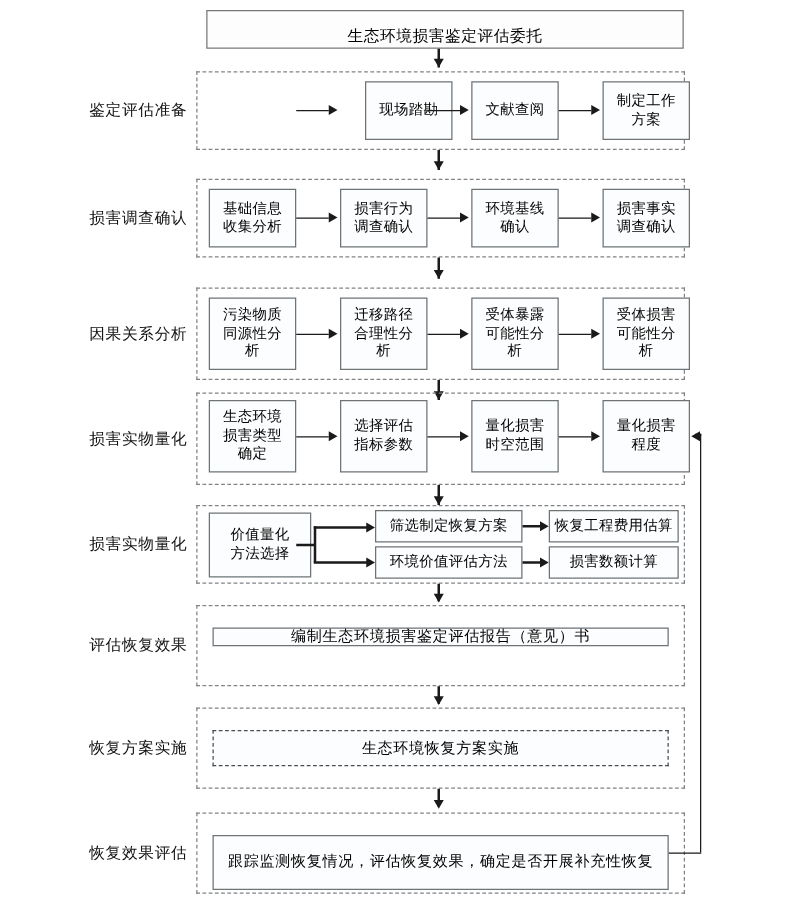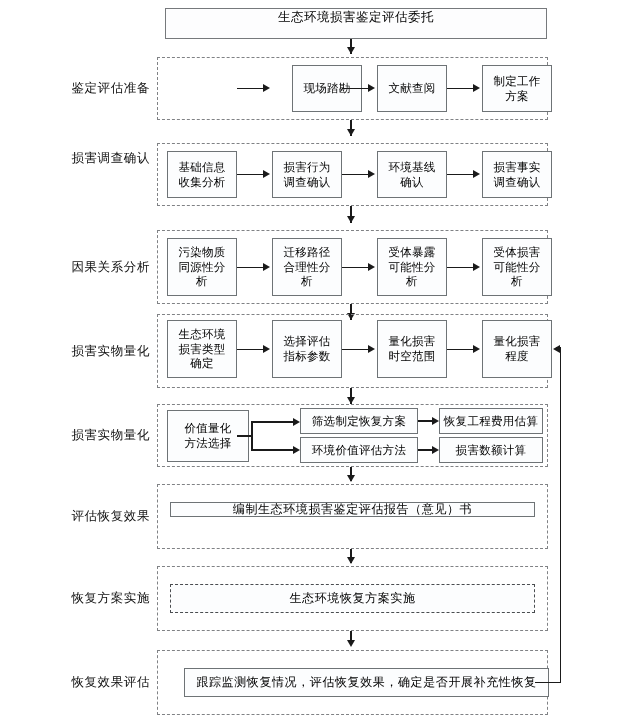--- a/index.html
+++ b/index.html
@@ -20,21 +20,21 @@
     width: 640px;
     height: 723px;
   }
   .abs { position: absolute; box-sizing: border-box; }
 
   
   .title-box {
     border: 1.5px solid #76797c;
     background: #fdfdfe;
     display: flex;
-    align-items: flex-start;
+    align-items: flex-end;
     justify-content: center;
     font-size: 12.5px;
     letter-spacing: 0.5px;
   }
 
   
   .stage-band {
     border: 1.6px dashed #808285;
     background: transparent;
   }
@@ -123,21 +123,21 @@
 
   <div class="abs node" style="left:482px; top:65px; width:70px; height:47px;">
       <span style="white-space:pre-line">制定工作
 方案</span>
     </div>
 
   <div class="abs vline" style="left:350px; top:120px; height:16px;"></div>
   <div class="abs arrow-d" style="left:346.8px; top:129px;"></div>
 
   <div class="abs stage-band" style="left:157px; top:143px; width:391px; height:63px;"></div>
-  <div class="abs stage-label" style="left:45px; top:148px; width:105px; height:20px;">损害调查确认</div>
+  <div class="abs stage-label" style="left:45px; top:164px; width:105px; height:20px;">损害调查确认</div>
 
   <div class="abs node" style="left:167px; top:151px; width:70px; height:47px;">
       <span style="white-space:pre-line">基础信息
 收集分析</span>
     </div>
   <div class="abs hline" style="left:237px; top:173.5px; width:26px;"></div>
   <div class="abs arrow-r" style="left:263px; top:170.3px;"></div>
 
   <div class="abs node" style="left:272px; top:151px; width:70px; height:47px;">
       <span style="white-space:pre-line">损害行为
@@ -283,21 +283,21 @@
   <div class="abs stage-label" style="left:45px; top:588px; width:105px; height:20px;">恢复方案实施</div>
   <div class="abs node wide dashed-node" style="left:170px; top:584px; width:365px; height:29px;">
       <span>生态环境恢复方案实施</span>
     </div>
 
   <div class="abs vline" style="left:350px; top:631px; height:14px;"></div>
   <div class="abs arrow-d" style="left:346.8px; top:640px;"></div>
 
   <div class="abs stage-band" style="left:157px; top:650px; width:391px; height:65px;"></div>
   <div class="abs stage-label" style="left:45px; top:672px; width:105px; height:20px;">恢复效果评估</div>
-  <div class="abs node wide" style="left:170px; top:668px; width:365px; height:29px;margin-left:14px;">
+  <div class="abs node wide" style="left:170px; top:668px; width:365px; height:44px;">
       <span>跟踪监测恢复情况，评估恢复效果，确定是否开展补充性恢复</span>
     </div>
 
   <div class="abs hline" style="left:535px; top:681.5px; width:26px;"></div>
   <div class="abs vline" style="left:559.5px; top:347px; height:335px;"></div>
   <div class="abs hline" style="left:556px; top:347px; width:5px;"></div>
 
 </div>
 
 </body></html>

